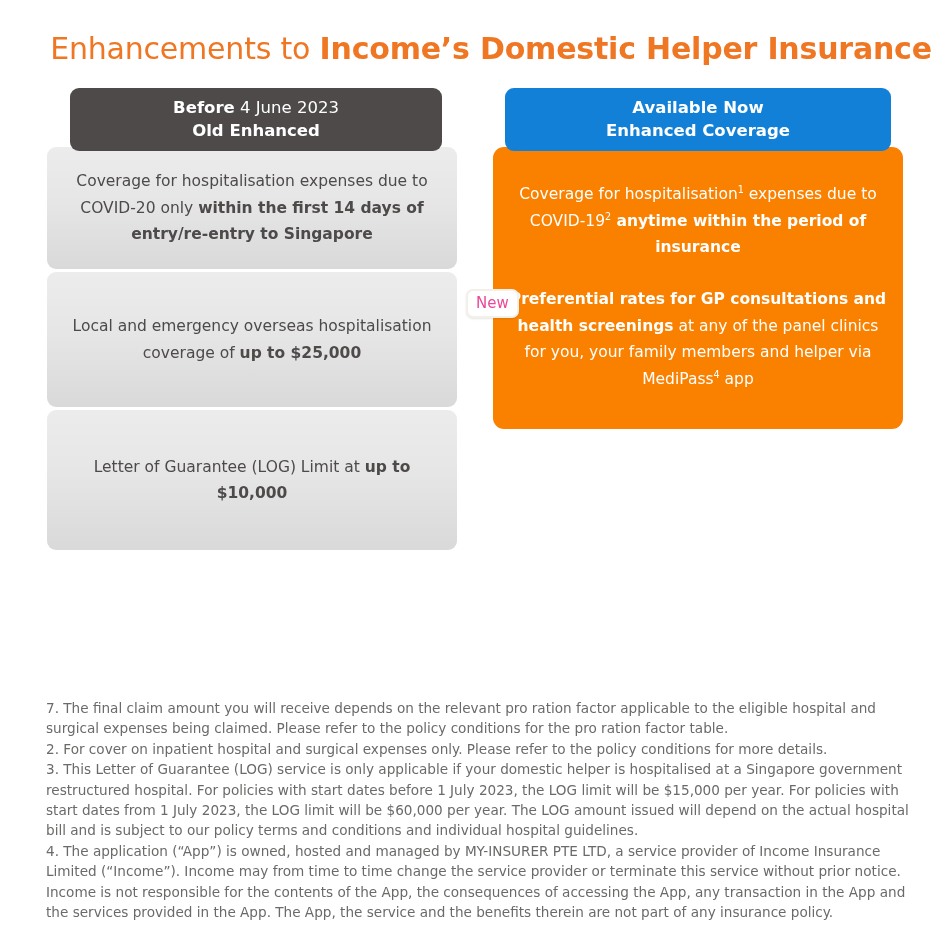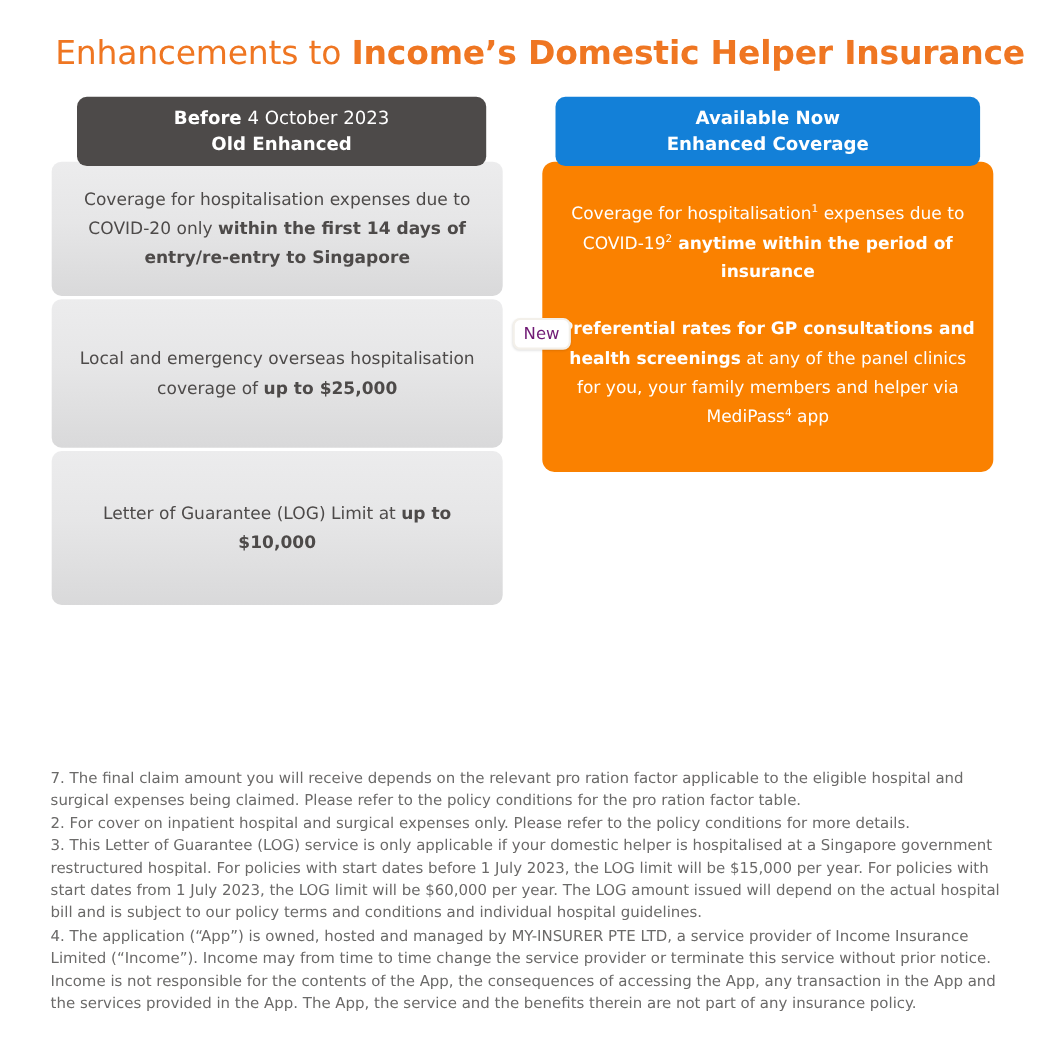--- a/index.html
+++ b/index.html
@@ -128,21 +128,21 @@
   .pb-4 { height: 132px; }
 
   .new-line { position: relative; }
   .badge-new {
     position: absolute;
     left: -43px;
     top: 3px;
     display: inline-block;
     box-sizing: border-box;
     background: #ffffff;
-    color: #701a75;
+    color: #ec4899;
     border: 2px solid #f3f0ea;
     border-radius: 7px;
     font-size: 15px;
     font-weight: normal;
     line-height: 18px;
     padding: 3px 8px 4px 8px;
     box-shadow: 0 1px 2px rgba(0,0,0,0.10);
   }
   sup {
     font-size: 0.62em;
@@ -169,21 +169,21 @@
 
 <div class="page">
 
   <div class="title">
     <span>Enhancements to </span><span class="strong">Income’s Domestic Helper Insurance</span>
   </div>
 
   <div class="col-left">
 
     <div class="hdr hdr-old">
-      <span class="strong">Before</span><span class="reg"> 4 October 2023</span><br>
+      <span class="strong">Before</span><span class="reg"> 4 June 2023</span><br>
       <span>Old Enhanced</span>
     </div>
 
     <div class="cards">
 
       <div class="card card-1">
         <div>
           <span>Coverage for hospitalisation expenses due to COVID-20 only </span><b>within the first 14 days of entry/re-entry to Singapore</b>
         </div>
       </div>

